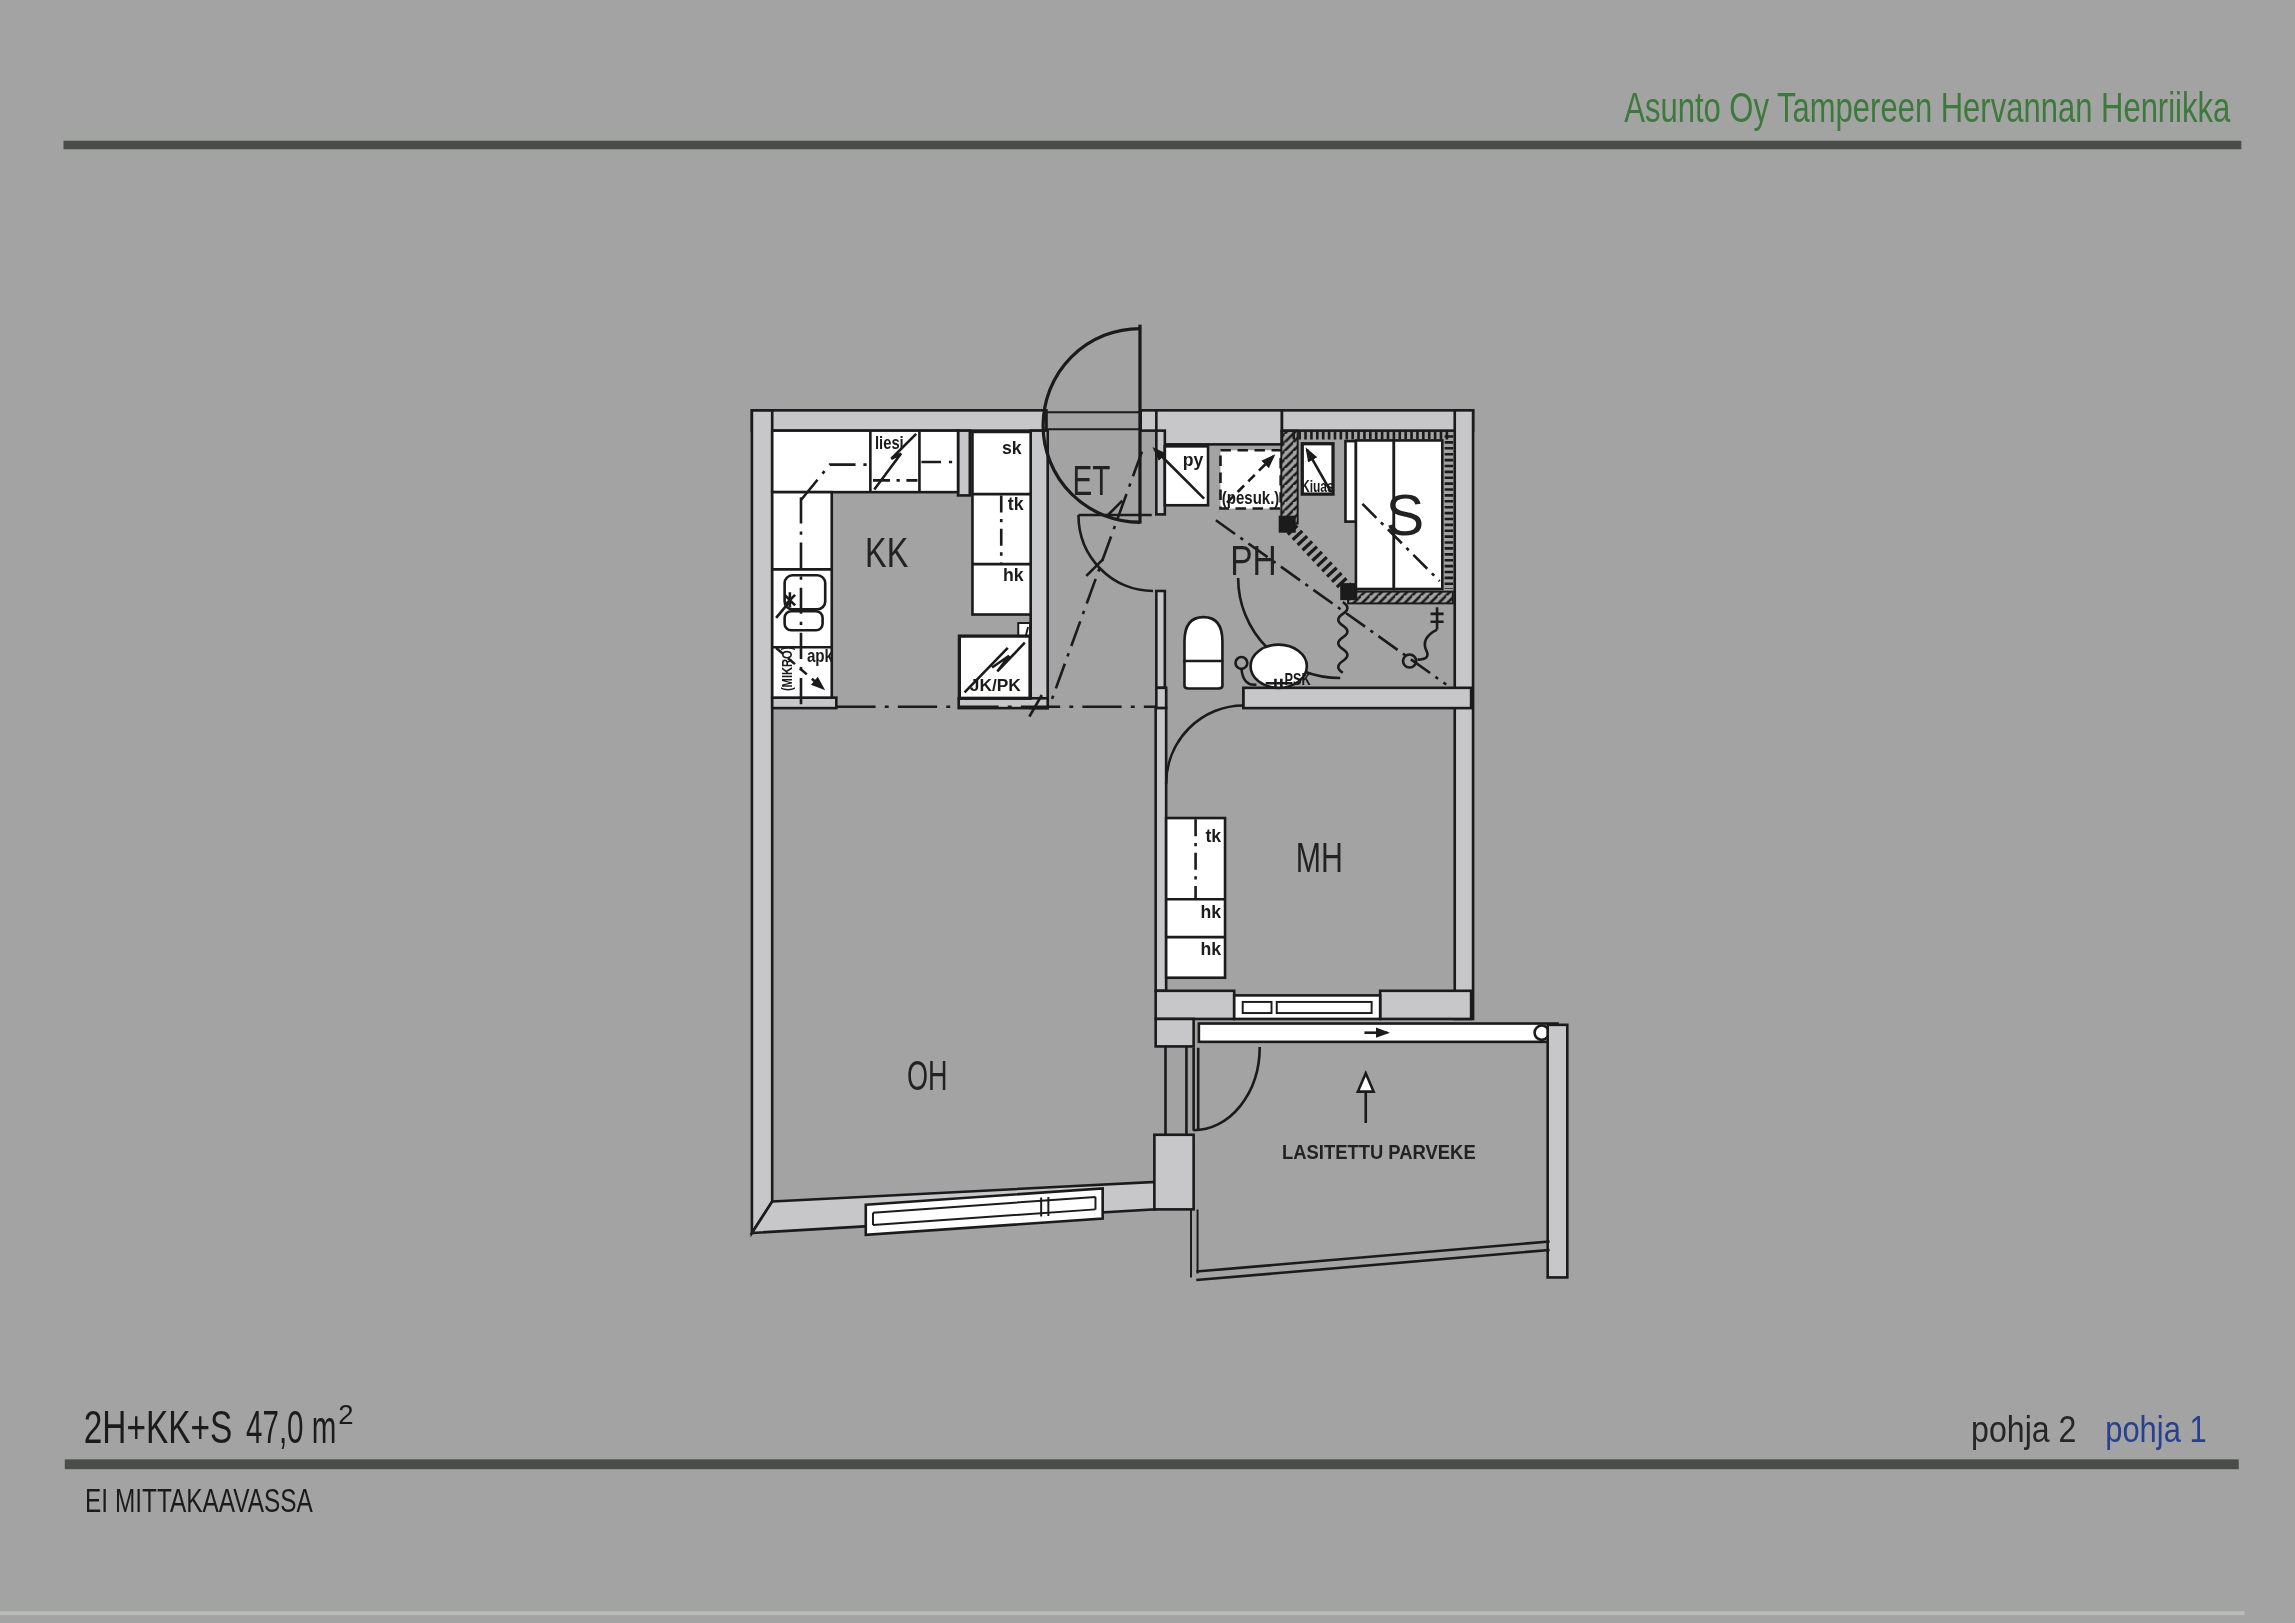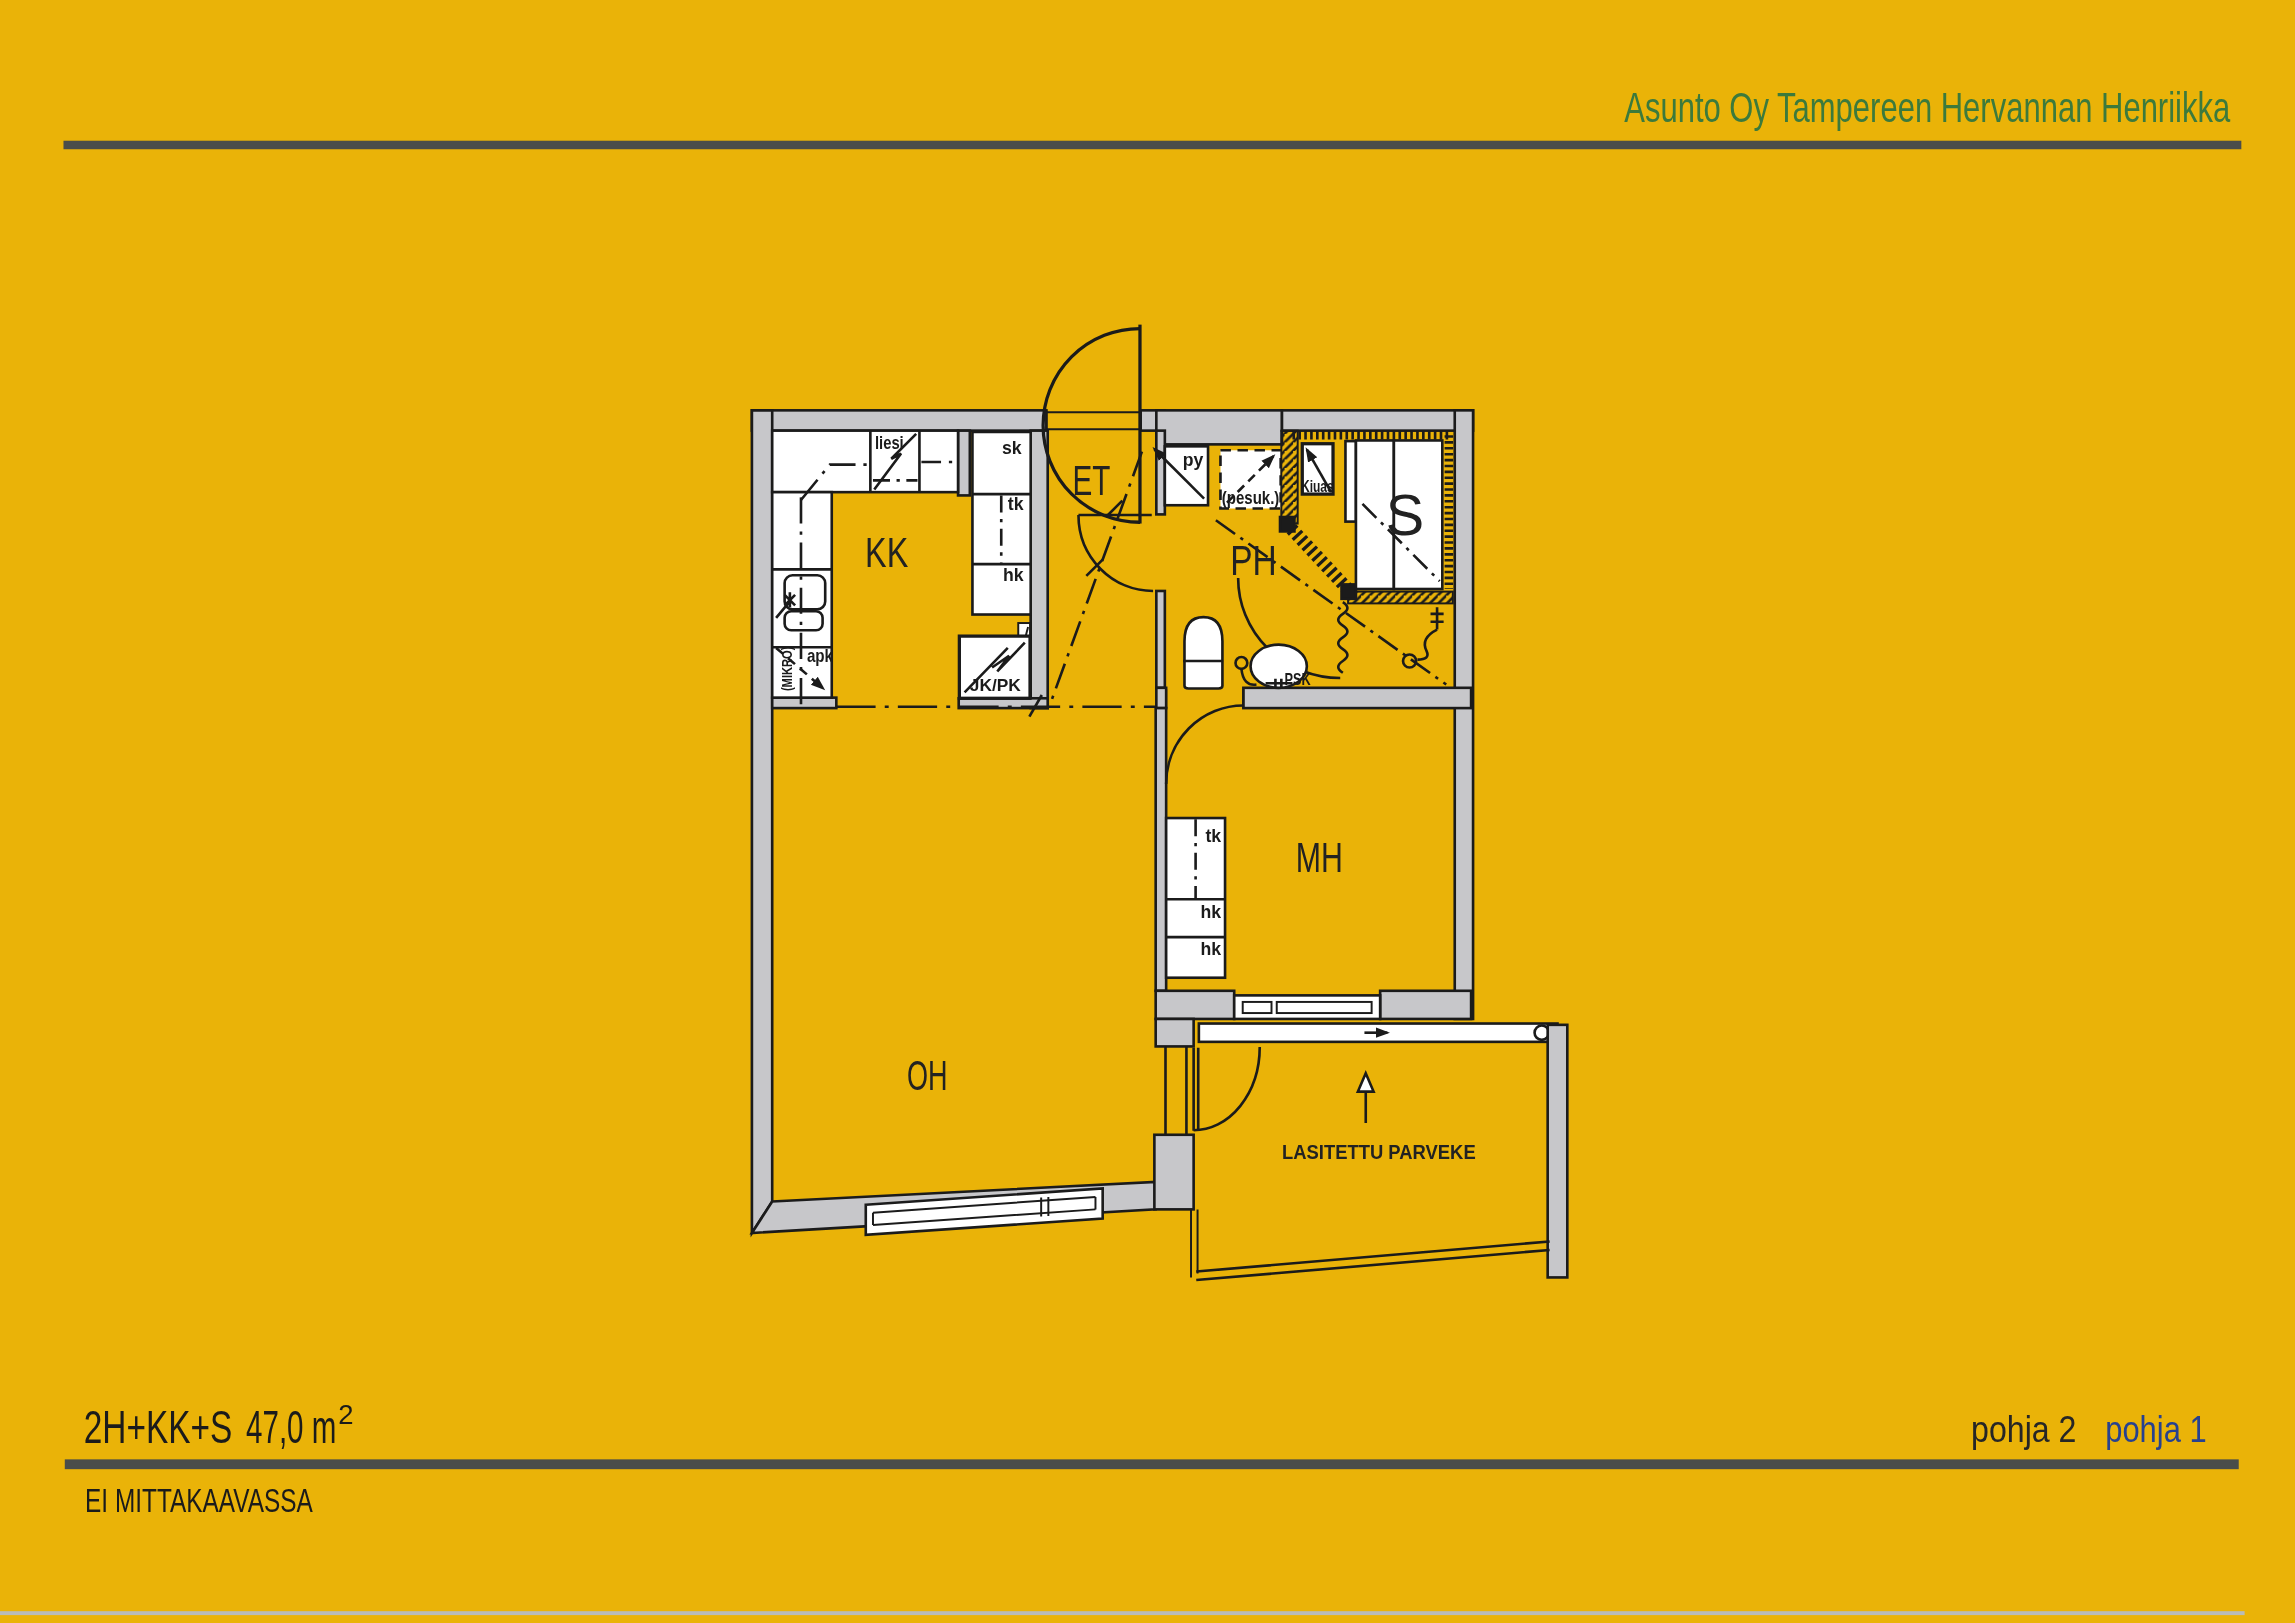--- a/index.html
+++ b/index.html
@@ -1,16 +1,16 @@
 <!DOCTYPE html>
 <html style="font-size:10.5px"><head>
 <meta charset="utf-8">
 <style>
 html,body{margin:0;padding:0;background:#fff}
-.page{position:relative;width:2295px;height:1623px;background:#eab308;overflow:hidden;font-family:"Liberation Sans",sans-serif}
+.page{position:relative;width:2295px;height:1623px;background:#a3a3a3;overflow:hidden;font-family:"Liberation Sans",sans-serif}
 svg{position:absolute;left:0;top:0}
 </style>
 </head>
 <body>
 <div class="page">
 <svg width="2295" height="1623" viewBox="0 0 3507 2480">
 <defs>
 <marker id="ah" markerUnits="userSpaceOnUse" markerWidth="26" markerHeight="20" refX="18" refY="10" orient="auto">
   <path d="M0,2 L22,10 L0,18 z" fill="#1b1b1b"></path>
 </marker>

